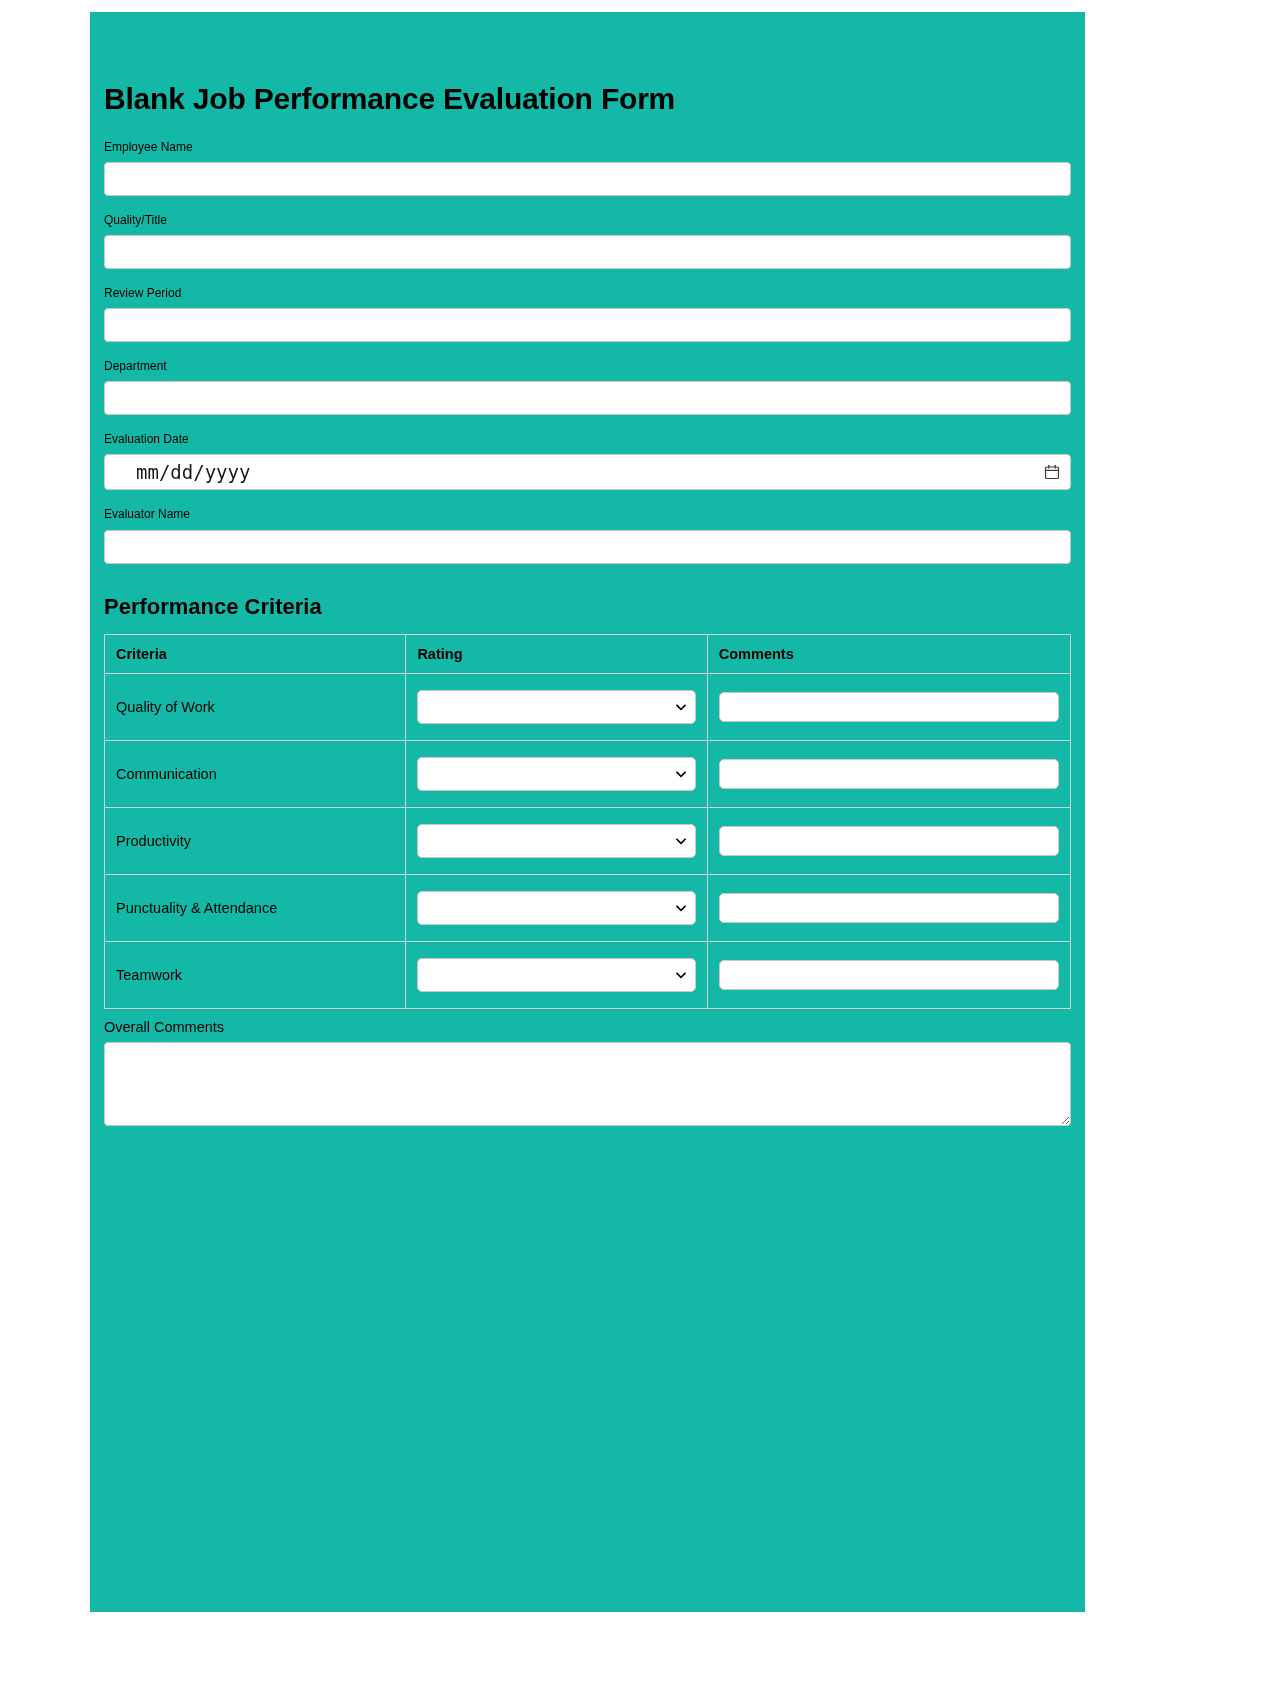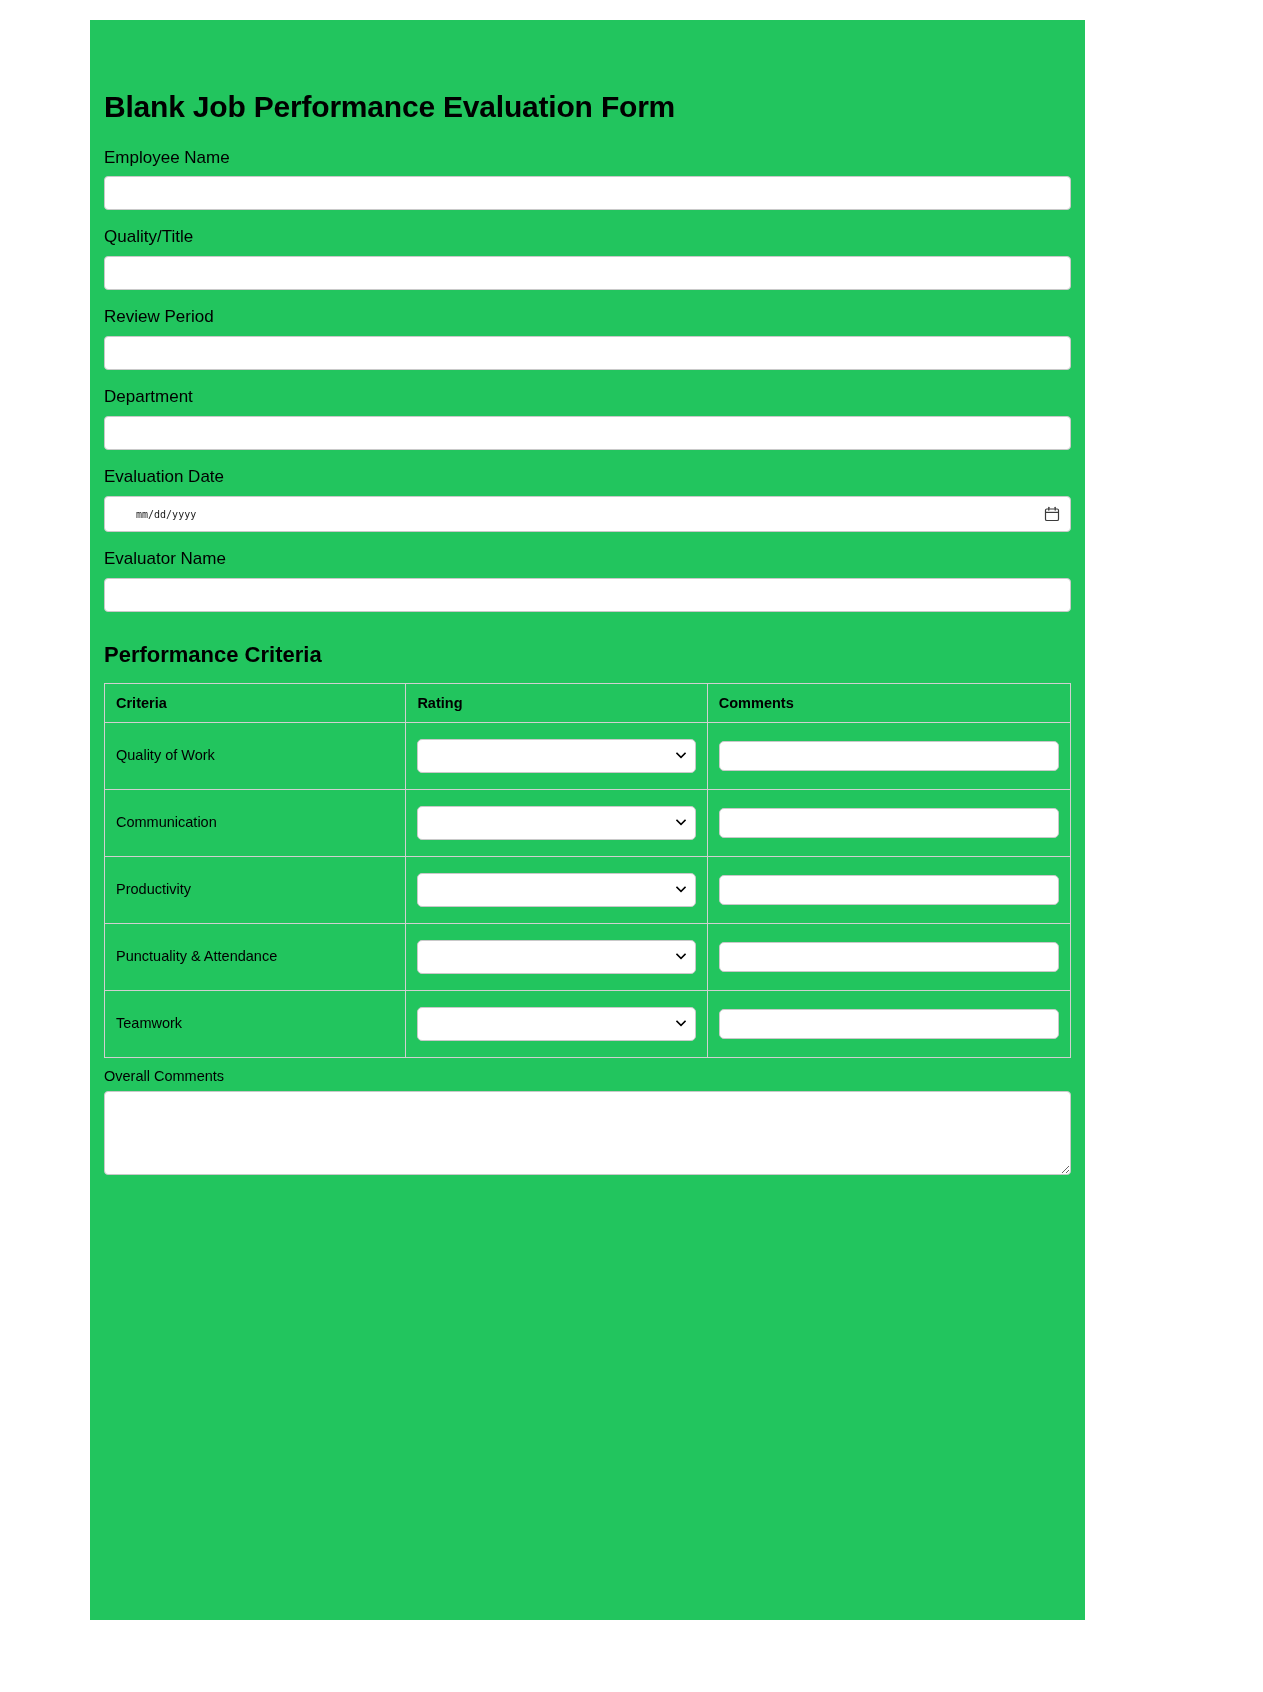--- a/index.html
+++ b/index.html
@@ -19,24 +19,24 @@
     position: relative;
     width: 1263px;
     height: 1692px;
     background: #ffffff;
     box-sizing: border-box;
   }
 
   .sheet {
     position: absolute;
     left: 90px;
-    top: 20px;
+    top: 12px;
     width: 995px;
     min-height: 1600px;
-    background: #22c55e;
+    background: #14b8a6;
     box-sizing: border-box;
   }
 
   .content {
     padding: 70px 14px 40px 14px;
   }
 
   h1.form-title {
     font-size: 30px;
     font-weight: bold;
@@ -53,21 +53,21 @@
     line-height: 1.2;
     color: #000;
   }
 
   .field {
     margin-bottom: 16px;
   }
 
   .field-label {
     display: block;
-    font-size: 17px;
+    font-size: 12px;
     line-height: 1.35;
     color: #000;
     margin-bottom: 7px;
   }
 
   .text-input {
     display: block;
     box-sizing: border-box;
     width: 100%;
     height: 34px;
@@ -90,21 +90,21 @@
     border: 1px solid #c9c9c9;
     border-radius: 4px;
     background: #ffffff;
     display: flex;
     align-items: center;
     padding: 0 10px 0 11px;
   }
 
   .date-placeholder {
     font-family: "DejaVu Sans Mono", monospace;
-    font-size: 10px;
+    font-size: 19px;
     letter-spacing: 0px;
     color: #1a1a1a;
     flex: 1;
     padding-left: 20px;
   }
 
   .calendar-icon {
     width: 16px;
     height: 16px;
     flex: 0 0 auto;

